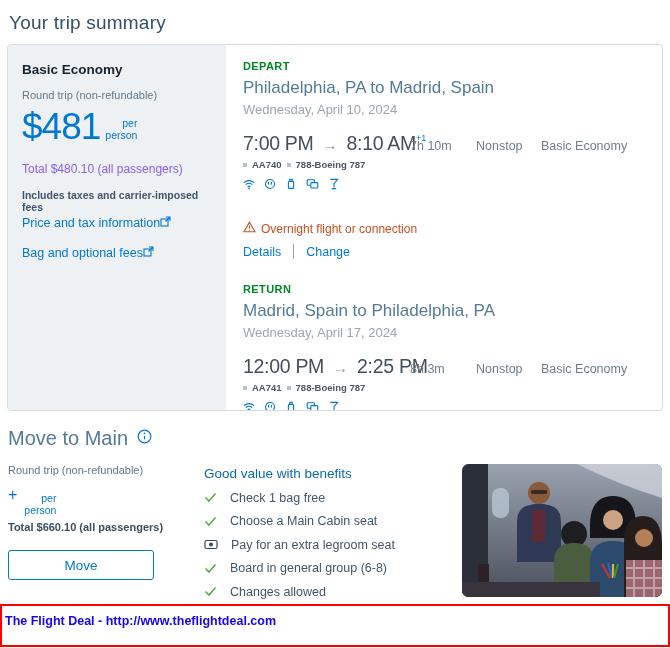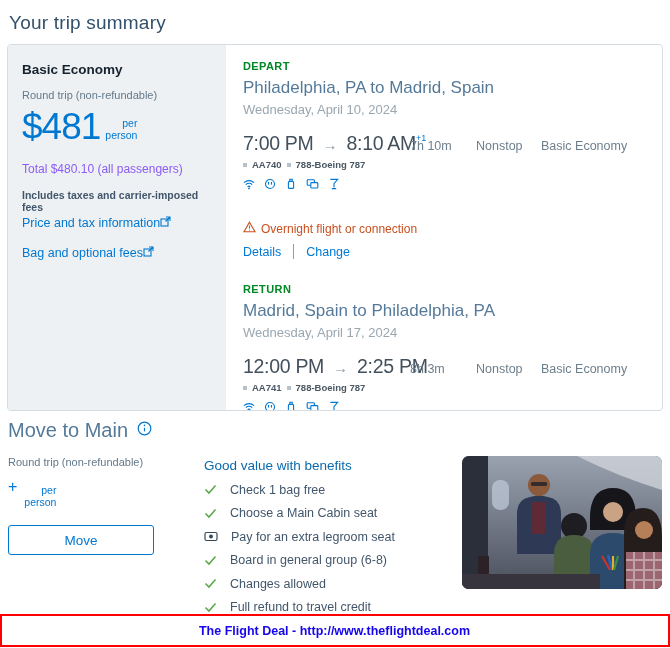--- a/index.html
+++ b/index.html
@@ -63,21 +63,21 @@
   .amenities svg { display: block; }
 
   .warning-row { display: flex; align-items: center; gap: 5px; margin-top: 31px; font-size: 12px; color: #c9501f; }
 
   .links-row { display: flex; align-items: center; font-size: 12.5px; }
   .mt8  { margin-top: 8px; }
   .link { color: #0078d2; cursor: pointer; }
   .links-divider { width: 1px; height: 15px; background: #8fa0ac; margin: 0 12px; }
 
   
-  .move-section { margin-top: 8px; padding: 0 1px; }
+  .move-section { margin-top: 16px; padding: 0 1px; }
   .move-title-row { display: flex; align-items: center; gap: 9px; }
   .move-title { font-size: 20px; font-weight: 400; color: #557a99; }
   .move-cols { display: flex; margin-top: 14px; }
   .move-left { width: 196px; flex-shrink: 0; }
   .move-left .trip-type { margin-top: 0; }
   .plus-sign { font-size: 16px; margin: 3px 2px 0 0; }
   .total-line2 { font-size: 11px; font-weight: 700; color: #3c4f60; margin-top: 5px; }
   .move-btn {
     margin-top: 17px; width: 146px; height: 30px;
     border: 1px solid #0078d2; border-radius: 3px; background: #fff;
@@ -92,22 +92,21 @@
   .photo {
     width: 200px; height: 133px; border-radius: 7px; overflow: hidden;
     margin-left: 6px; flex-shrink: 0; background: #5a6170;
   }
   .photo svg { display: block; }
 
   
   .footer-banner {
     position: absolute; left: 0; right: 0; bottom: 1px;
     border: 2px solid #fe0000; background: #fff;
-    padding: 5px 4px 6px 3px;
-    text-align: center;
+    padding: 5px 4px 16px 3px;
   }
   .banner-text { font-size: 12.5px; font-weight: 700; color: #1606ee; cursor: pointer; }
 </style>
 </head>
 <body>
 
 <div class="page">
 
   <h1 class="page-title">Your trip summary</h1>
 
@@ -296,20 +295,21 @@
 
       <div class="move-left">
         <div class="trip-type">Round trip (non-refundable)</div>
         <div class="price-row">
           <span class="plus-sign">+</span>
           <span class="price-unit">
             <span>per</span><br>
             <span>person</span>
           </span>
         </div>
+        <div class="total-line2">Total $660.10 (all passengers)</div>
         <button class="move-btn">Move</button>
       </div>
 
       <div class="benefits">
         <div class="benefits-title">Good value with benefits</div>
 
         <div class="benefit">
           <span>
               <svg width="13" height="11" viewBox="0 0 13 11" fill="none" stroke="#58a946" stroke-width="1.5">
                 <path d="m1.5 5.5 3.4 3.6L11.5 1.4"></path>

